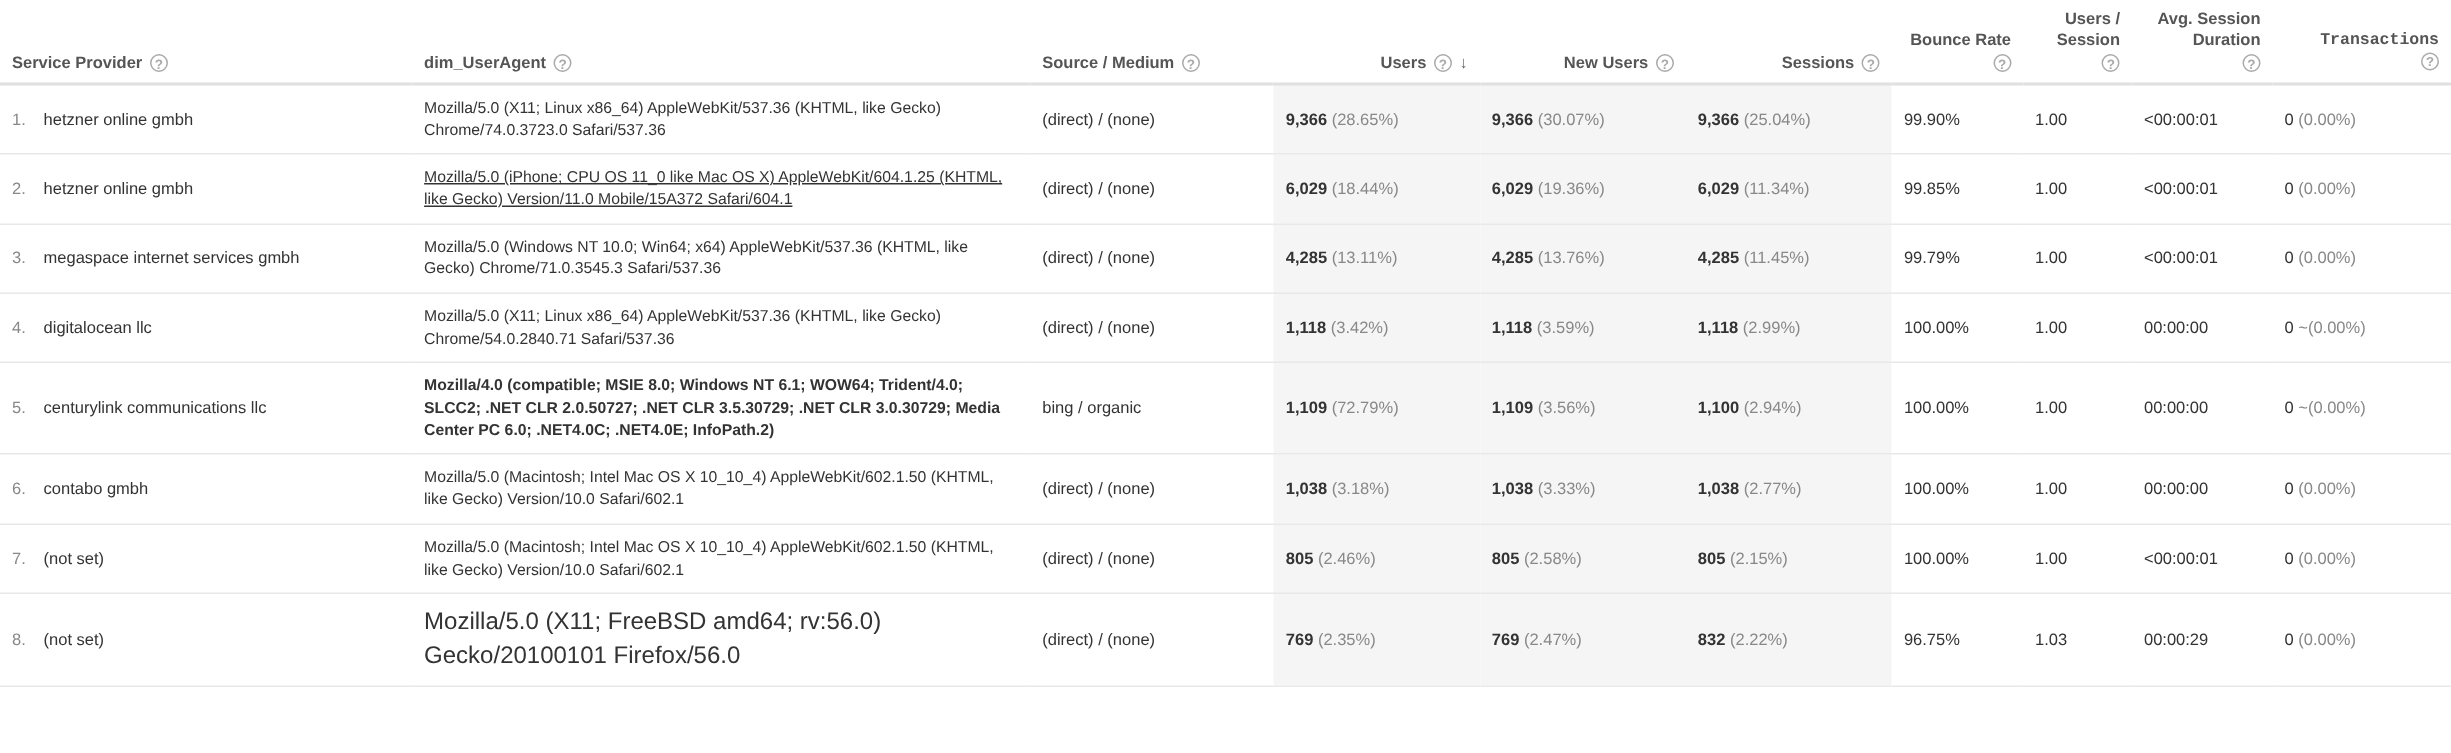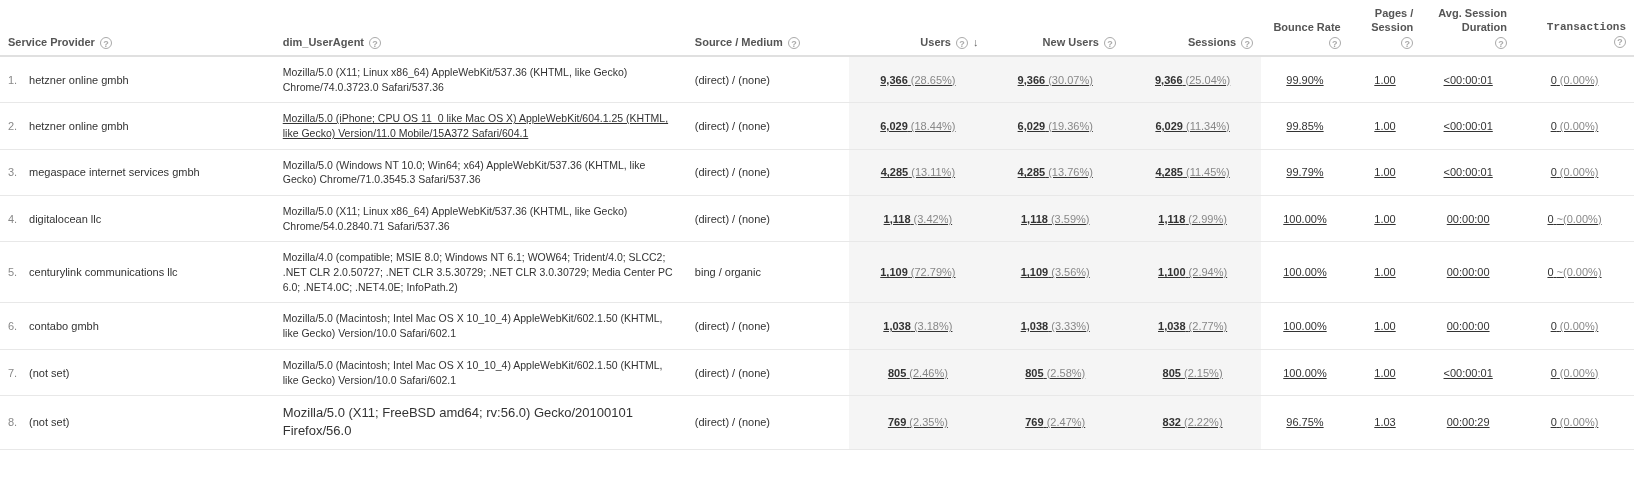--- a/index.html
+++ b/index.html
@@ -33,22 +33,21 @@
     }
     tbody tr {
       border-bottom: 1px solid #e8e8e8;
     }
     tbody td {
       padding: 8px 8px;
       vertical-align: middle;
       font-size: 11px;
     }
     tbody td.right-align {
-      text-align: center;
-      text-decoration: underline;
+      text-align: left;
     }
     .row-num {
       color: #888;
       min-width: 18px;
       display: inline-block;
     }
     .metric-main {
       font-weight: 600;
     }
     .metric-pct {
@@ -118,21 +117,21 @@
       <th class="col-sessions">
         <span>Sessions</span>
         <span class="help-icon">?</span>
       </th>
       <th class="col-bounce">
         <span>Bounce Rate</span>
         <br>
         <span class="help-icon">?</span>
       </th>
       <th class="col-pages">
-        <span>Pages / Session</span>
+        <span>Users / Session</span>
         <br>
         <span class="help-icon">?</span>
       </th>
       <th class="col-avgsession">
         <span>Avg. Session Duration</span>
         <br>
         <span class="help-icon">?</span>
       </th>
       <th class="col-transactions">
         <span>Transactions</span>
@@ -185,21 +184,21 @@
         <td class="right-align shaded-bg"><span class="metric-main">1,118</span> <span class="metric-pct">(3.42%)</span></td>
         <td class="right-align shaded-bg"><span class="metric-main">1,118</span> <span class="metric-pct">(3.59%)</span></td>
         <td class="right-align shaded-bg"><span class="metric-main">1,118</span> <span class="metric-pct">(2.99%)</span></td>
         <td class="right-align">100.00%</td>
         <td class="right-align">1.00</td>
         <td class="right-align">00:00:00</td>
         <td class="right-align"><span>0</span> <span class="metric-pct">~(0.00%)</span></td>
       </tr>
       <tr style="background: rgb(255, 255, 255);">
         <td><span class="row-num">5.</span> <span>centurylink communications llc</span></td>
-        <td style="font-size: 10.5px; line-height: 1.4;">Mozilla/4.0 (compatible; MSIE 8.0; Windows NT 6.1; WOW64; Trident/4.0; SLCC2; .NET CLR 2.0.50727; .NET CLR 3.5.30729; .NET CLR 3.0.30729; Media Center PC 6.0; .NET4.0C; .NET4.0E; InfoPath.2)</td>
+        <td style="font-size: 10.5px; line-height: 1.4; font-weight: bold;">Mozilla/4.0 (compatible; MSIE 8.0; Windows NT 6.1; WOW64; Trident/4.0; SLCC2; .NET CLR 2.0.50727; .NET CLR 3.5.30729; .NET CLR 3.0.30729; Media Center PC 6.0; .NET4.0C; .NET4.0E; InfoPath.2)</td>
         <td>bing / organic</td>
         <td class="right-align shaded-bg"><span class="metric-main">1,109</span> <span class="metric-pct">(72.79%)</span></td>
         <td class="right-align shaded-bg"><span class="metric-main">1,109</span> <span class="metric-pct">(3.56%)</span></td>
         <td class="right-align shaded-bg"><span class="metric-main">1,100</span> <span class="metric-pct">(2.94%)</span></td>
         <td class="right-align">100.00%</td>
         <td class="right-align">1.00</td>
         <td class="right-align">00:00:00</td>
         <td class="right-align"><span>0</span> <span class="metric-pct">~(0.00%)</span></td>
       </tr>
       <tr>
@@ -221,21 +220,21 @@
         <td class="right-align shaded-bg"><span class="metric-main">805</span> <span class="metric-pct">(2.46%)</span></td>
         <td class="right-align shaded-bg"><span class="metric-main">805</span> <span class="metric-pct">(2.58%)</span></td>
         <td class="right-align shaded-bg"><span class="metric-main">805</span> <span class="metric-pct">(2.15%)</span></td>
         <td class="right-align">100.00%</td>
         <td class="right-align">1.00</td>
         <td class="right-align">&lt;00:00:01</td>
         <td class="right-align"><span>0</span> <span class="metric-pct">(0.00%)</span></td>
       </tr>
       <tr>
         <td><span class="row-num">8.</span> <span>(not set)</span></td>
-        <td style="font-size: 13px; line-height: 1.4;">Mozilla/5.0 (X11; FreeBSD amd64; rv:56.0) Gecko/20100101 Firefox/56.0</td>
+        <td style="font-size: 16px; line-height: 1.4;">Mozilla/5.0 (X11; FreeBSD amd64; rv:56.0) Gecko/20100101 Firefox/56.0</td>
         <td>(direct) / (none)</td>
         <td class="right-align shaded-bg"><span class="metric-main">769</span> <span class="metric-pct">(2.35%)</span></td>
         <td class="right-align shaded-bg"><span class="metric-main">769</span> <span class="metric-pct">(2.47%)</span></td>
         <td class="right-align shaded-bg"><span class="metric-main">832</span> <span class="metric-pct">(2.22%)</span></td>
         <td class="right-align">96.75%</td>
         <td class="right-align">1.03</td>
         <td class="right-align">00:00:29</td>
         <td class="right-align"><span>0</span> <span class="metric-pct">(0.00%)</span></td>
       </tr>
     </tbody>

